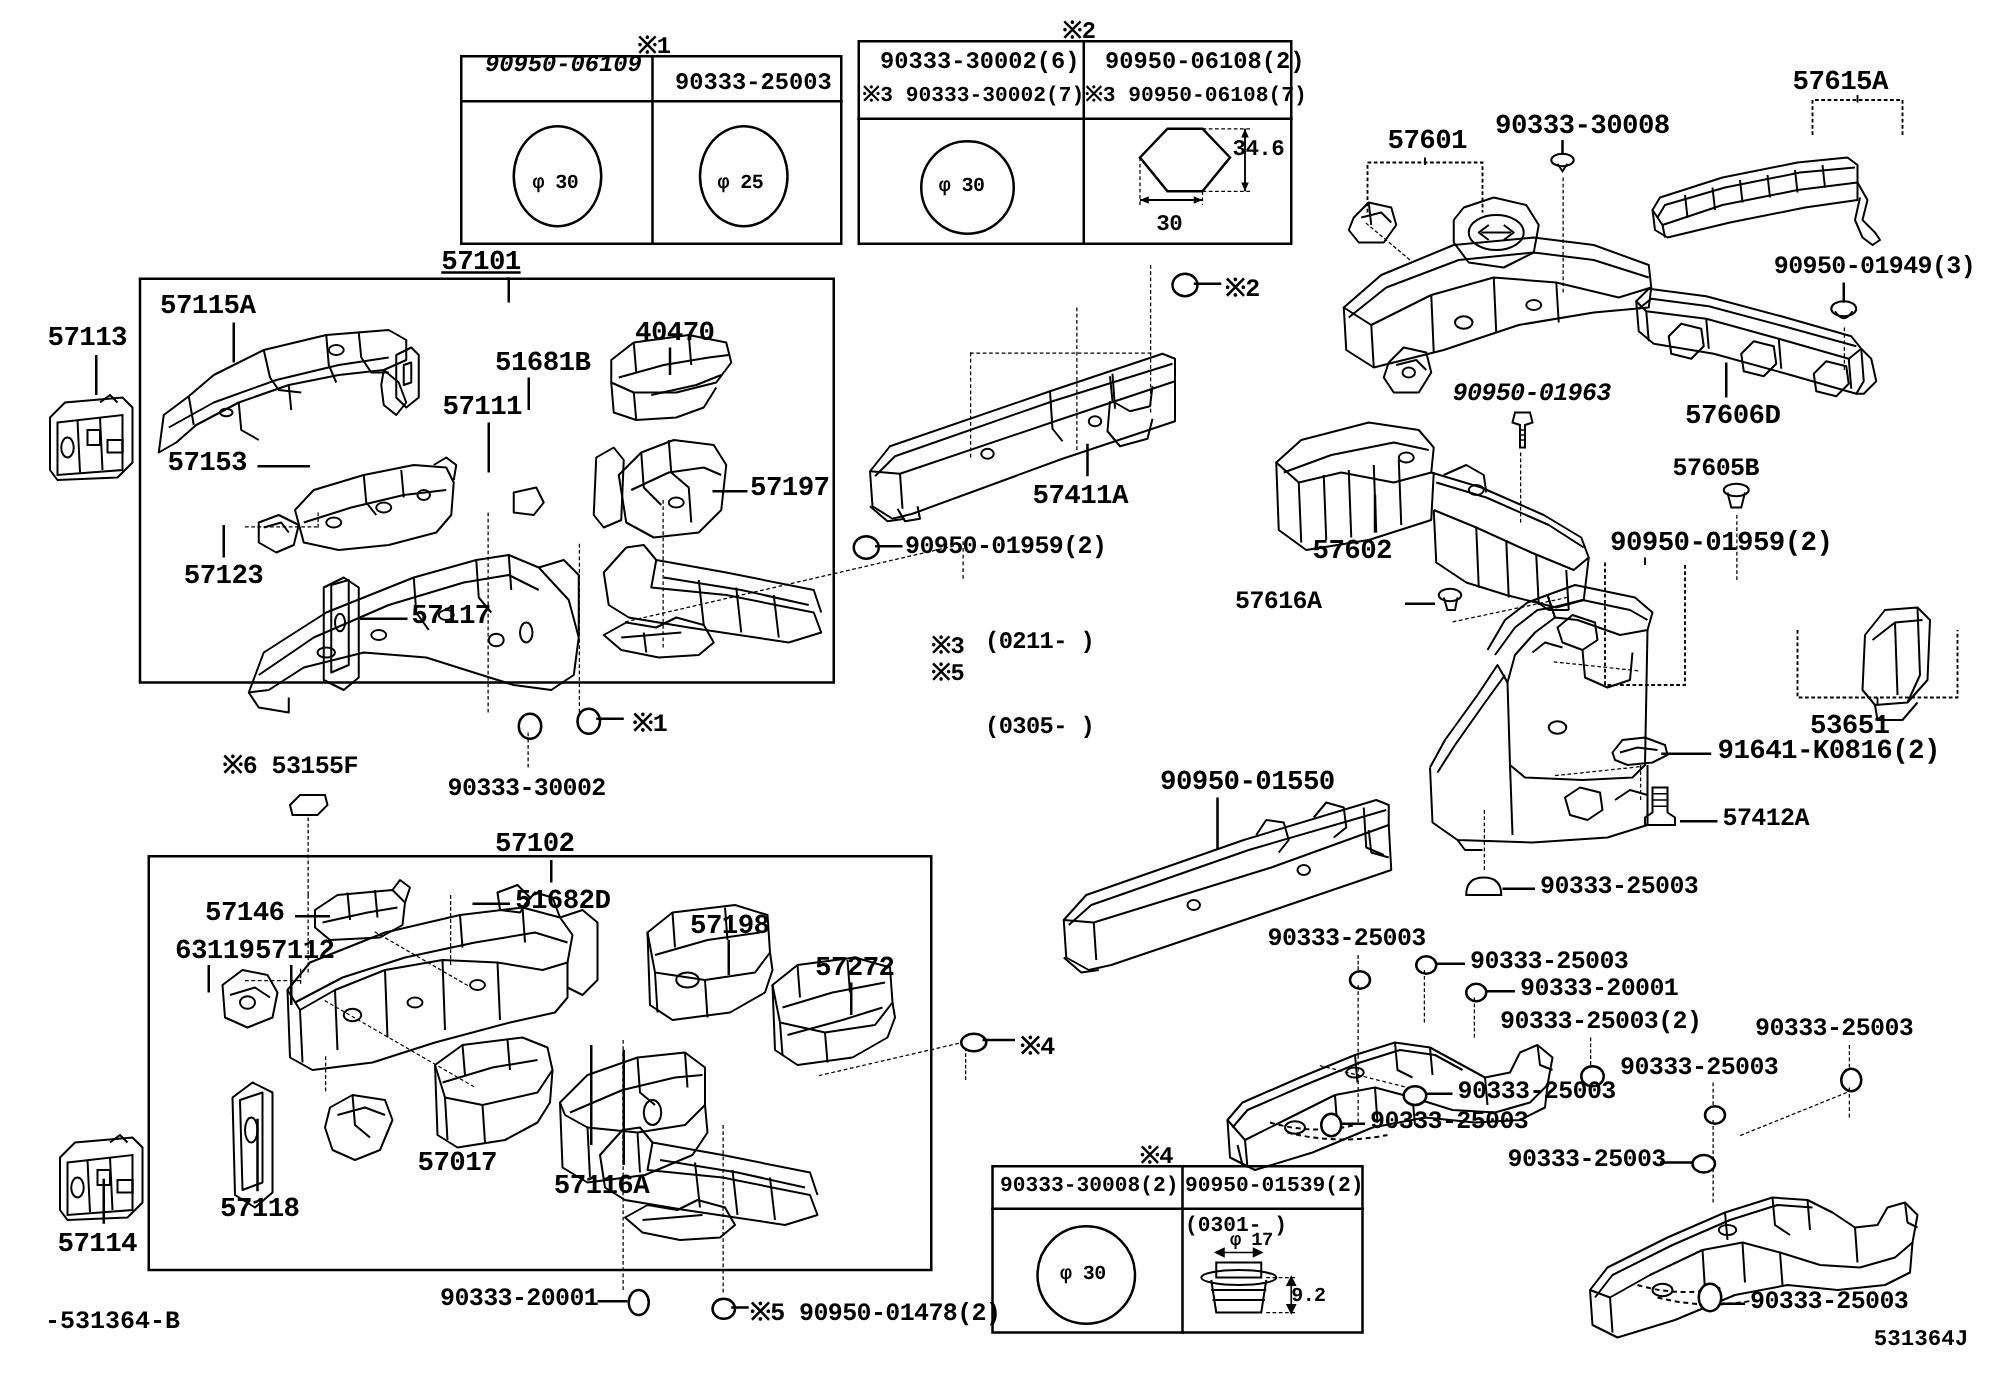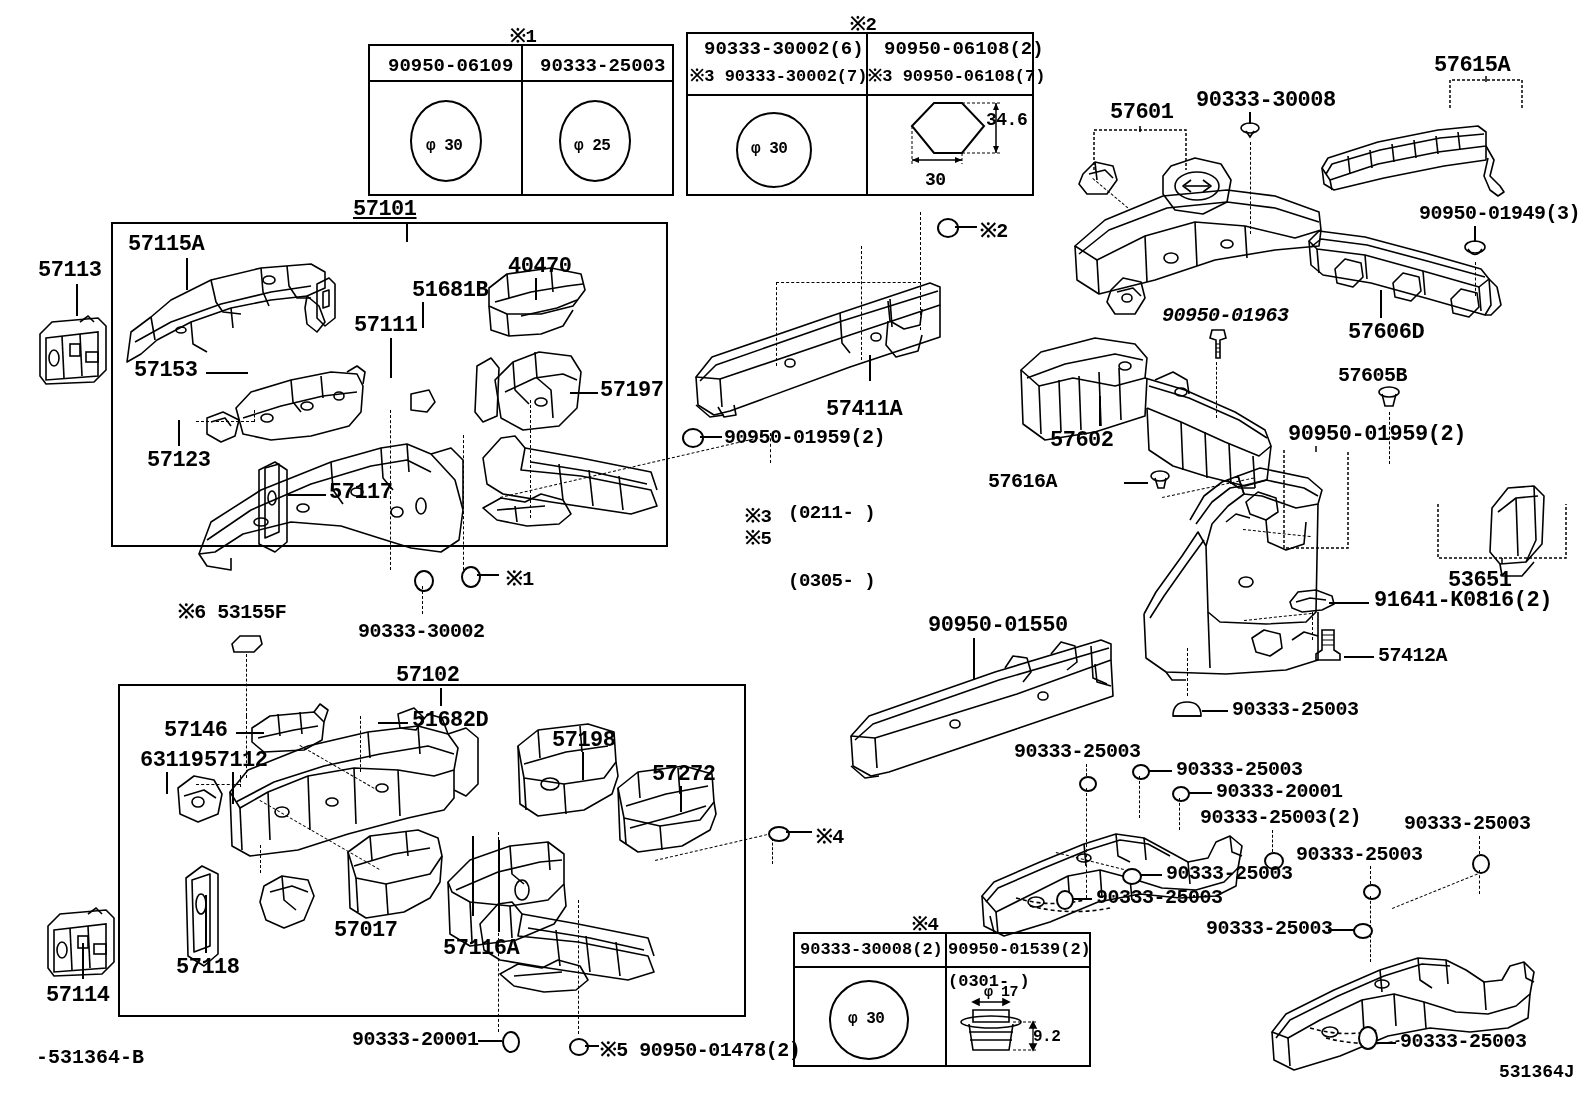--- a/index.html
+++ b/index.html
@@ -31,21 +31,21 @@
 </style>
 </head>
 <body>
 
 <div id="stage">
 
   <div class="lbl l19" style="left:510px;top:22px;">※1</div>
   <div class="tblbox" style="left:368px;top:44px;width:306px;height:152px;"></div>
   <div class="tline" style="left:368px;top:80px;width:306px;height:2px;"></div>
   <div class="tline" style="left:521px;top:44px;width:2px;height:152px;"></div>
-  <div class="cell-title" style="left:388px;top:55px;">90950-06109</div>
+  <div class="cell-title" style="left:388px;top:41px;font-style:italic;">90950-06109</div>
   <div class="cell-title" style="left:540px;top:55px;">90333-25003</div>
   <div class="ell" style="left:410px;top:100px;width:68px;height:78px;"></div>
   <div class="lbl l16" style="left:426px;top:137px;">φ 30</div>
   <div class="ell" style="left:559px;top:100px;width:68px;height:78px;"></div>
   <div class="lbl l16" style="left:574px;top:137px;">φ 25</div>
 
   <div class="lbl l19" style="left:850px;top:10px;">※2</div>
   <div class="tblbox" style="left:686px;top:32px;width:348px;height:164px;"></div>
   <div class="tline" style="left:686px;top:94px;width:348px;height:2px;"></div>
   <div class="tline" style="left:866px;top:32px;width:2px;height:164px;"></div>
@@ -169,21 +169,21 @@
 
   <div class="lbl l22" style="left:128px;top:232px;">57115A</div>
   <div class="leader vline" style="left:186px;top:258px;height:32px;"></div>
 
   <div class="lbl l22" style="left:134px;top:358px;">57153</div>
   <div class="leader hline" style="left:206px;top:372px;width:42px;"></div>
 
   <div class="lbl l22" style="left:354px;top:313px;">57111</div>
   <div class="leader vline" style="left:390px;top:338px;height:40px;"></div>
 
-  <div class="lbl l22" style="left:396px;top:278px;margin-left:16px;">51681B</div>
+  <div class="lbl l22" style="left:396px;top:278px;">51681B</div>
   <div class="leader vline" style="left:422px;top:302px;height:26px;"></div>
 
   <div class="lbl l22" style="left:508px;top:254px;">40470</div>
   <div class="leader vline" style="left:535px;top:278px;height:22px;"></div>
 
   <div class="lbl l22" style="left:600px;top:378px;">57197</div>
   <div class="leader hline" style="left:570px;top:392px;width:28px;"></div>
 
   <div class="lbl l22" style="left:147px;top:448px;">57123</div>
   <div class="leader vline" style="left:178px;top:420px;height:26px;"></div>
@@ -383,21 +383,21 @@
       <path d="M150 48 L152 78 L160 88"></path>
       <path d="M200 34 L202 62"></path>
       <path d="M6 140 L20 152 L34 150"></path>
       <path d="M198 36 L200 56 L214 64 L230 60 L232 44"></path>
       <path d="M198 56 L196 80 L206 92 L228 86 L232 70"></path>
       <ellipse cx="100" cy="98" rx="5" ry="4"></ellipse>
       <ellipse cx="186" cy="72" rx="5" ry="4"></ellipse>
       <path d="M28 142 L34 152 L46 150 L44 140"></path>
     </g>
   </svg>
-  <div class="lbl l22" style="left:826px;top:384px;margin-top:13px;">57411A</div>
+  <div class="lbl l22" style="left:826px;top:384px;">57411A</div>
   <div class="leader vline" style="left:869px;top:355px;height:26px;"></div>
 
   <div class="dashv" style="left:920px;top:212px;height:118px;"></div>
   <div class="dashv" style="left:861px;top:246px;height:114px;"></div>
   <div class="dashv" style="left:776px;top:282px;height:84px;"></div>
   <div class="dashh" style="left:776px;top:282px;width:145px;"></div>
   <div class="ell" style="left:937px;top:218px;width:18px;height:16px;"></div>
   <div class="leader hline" style="left:955px;top:226px;width:22px;"></div>
   <div class="lbl l20" style="left:980px;top:216px;">※2</div>
 

